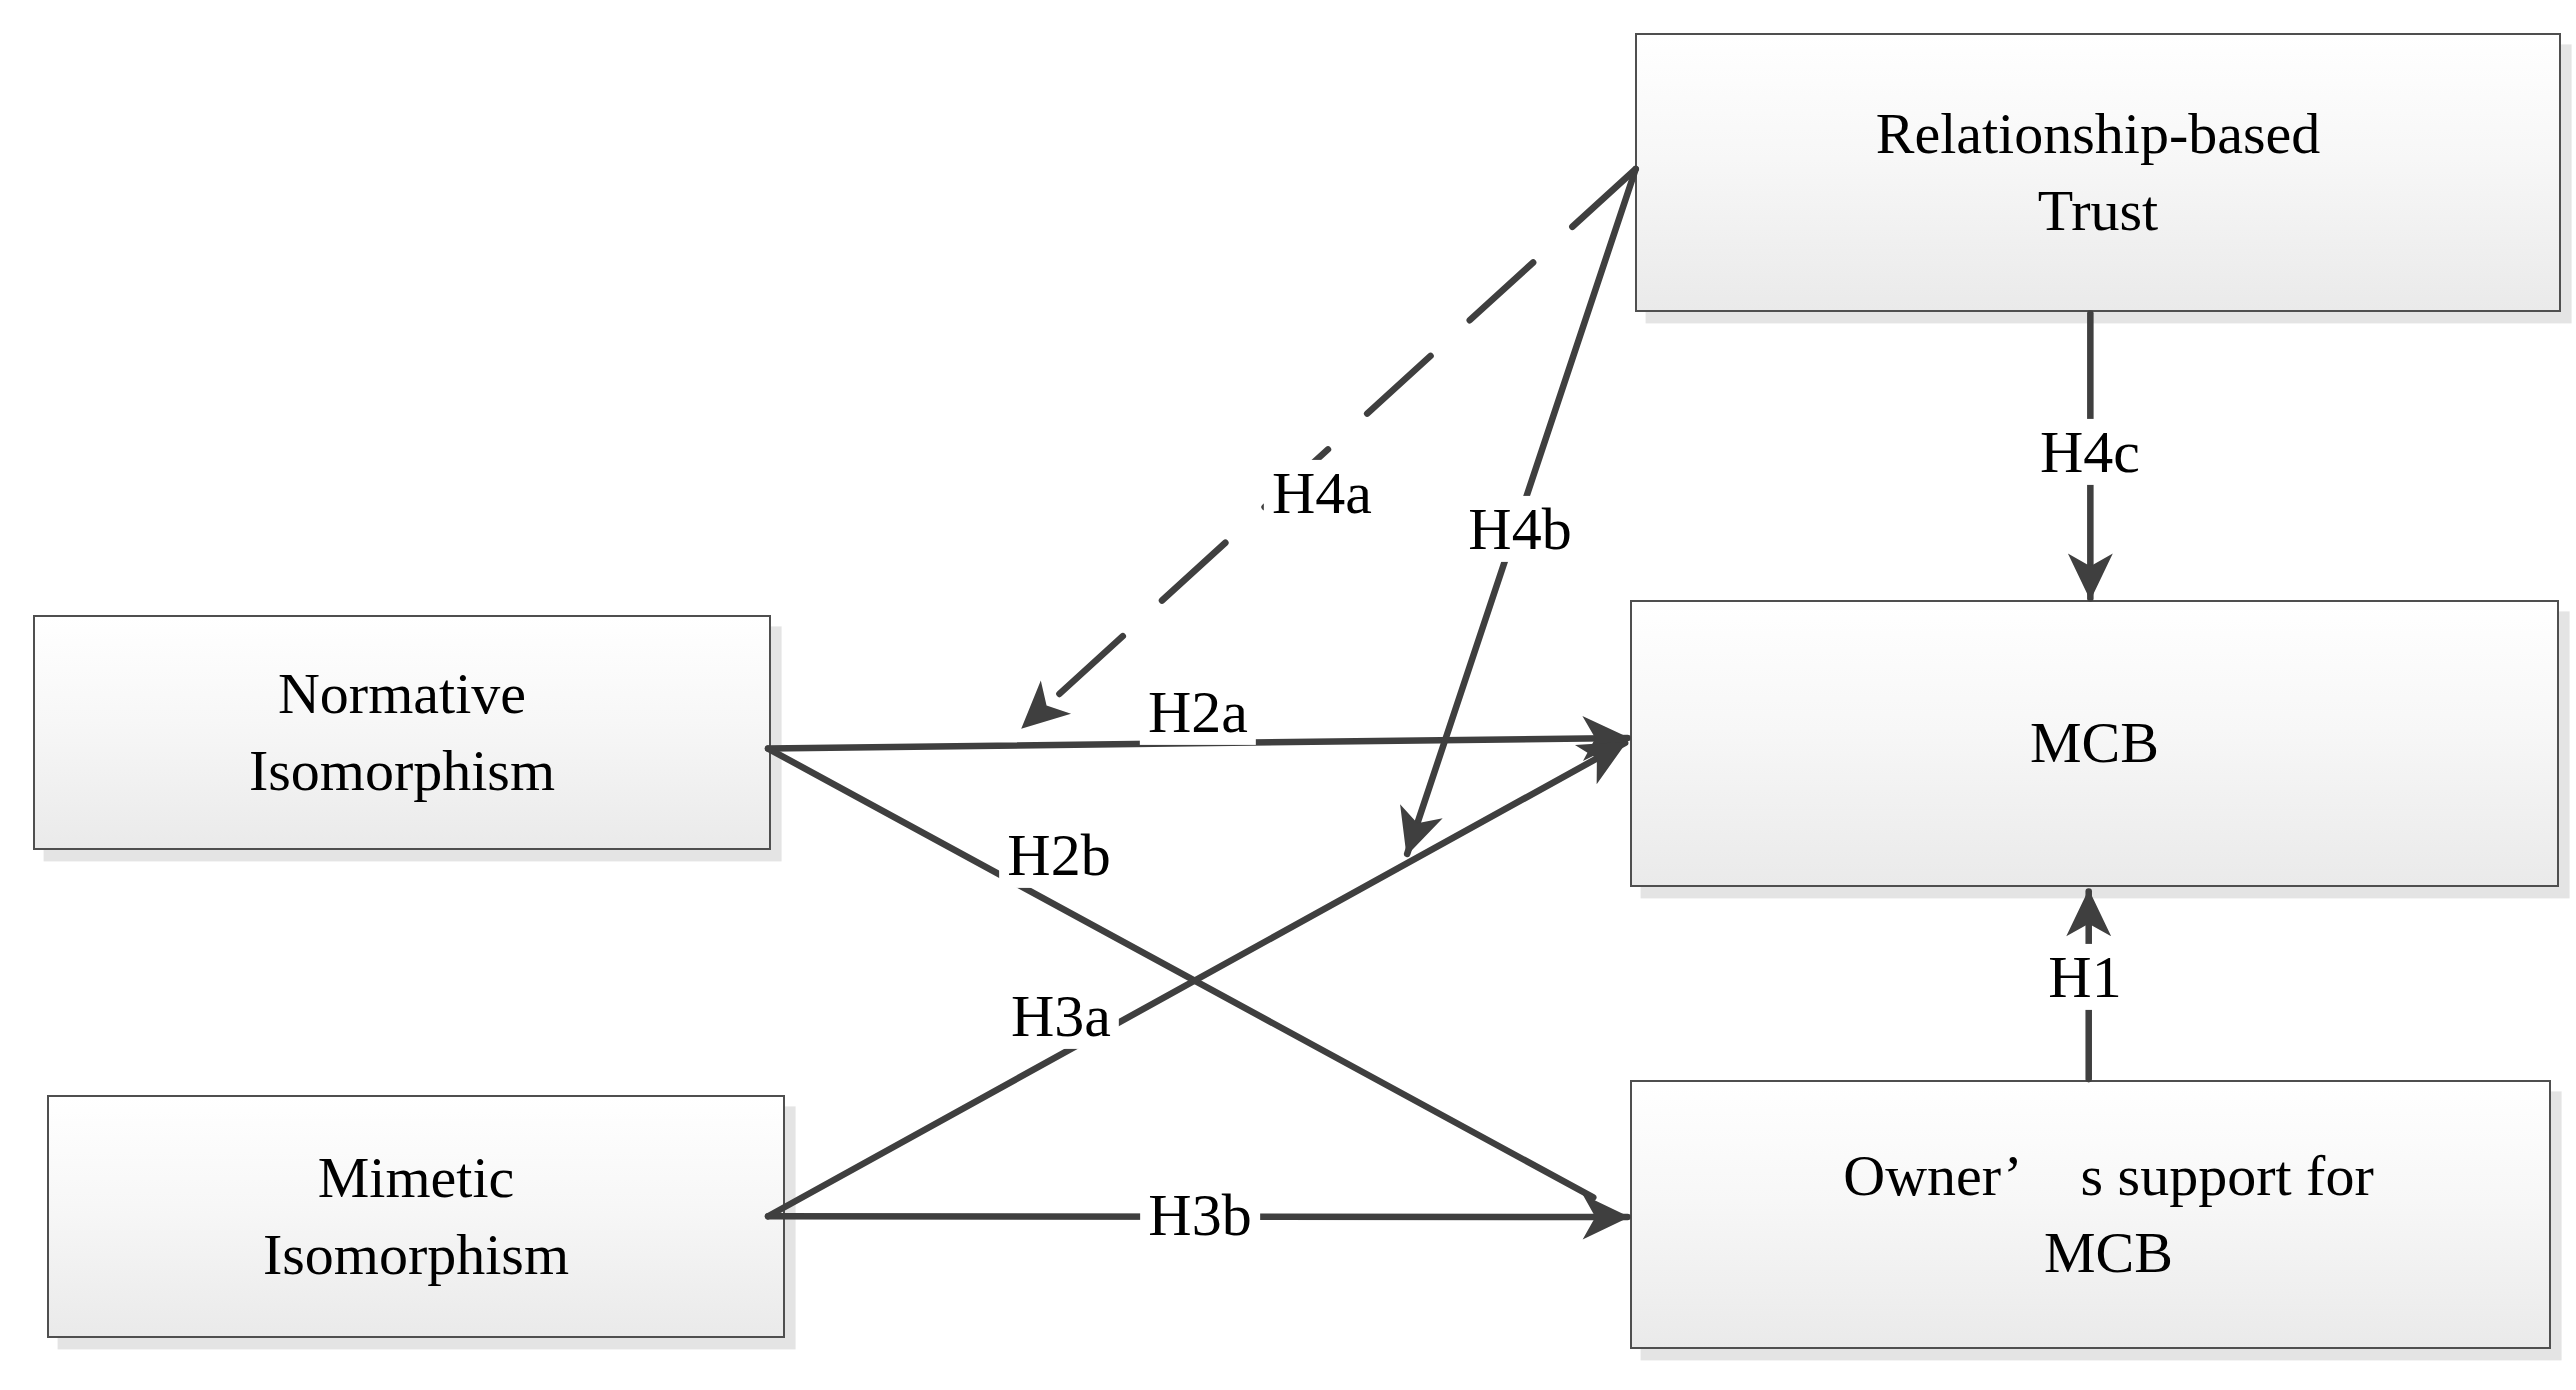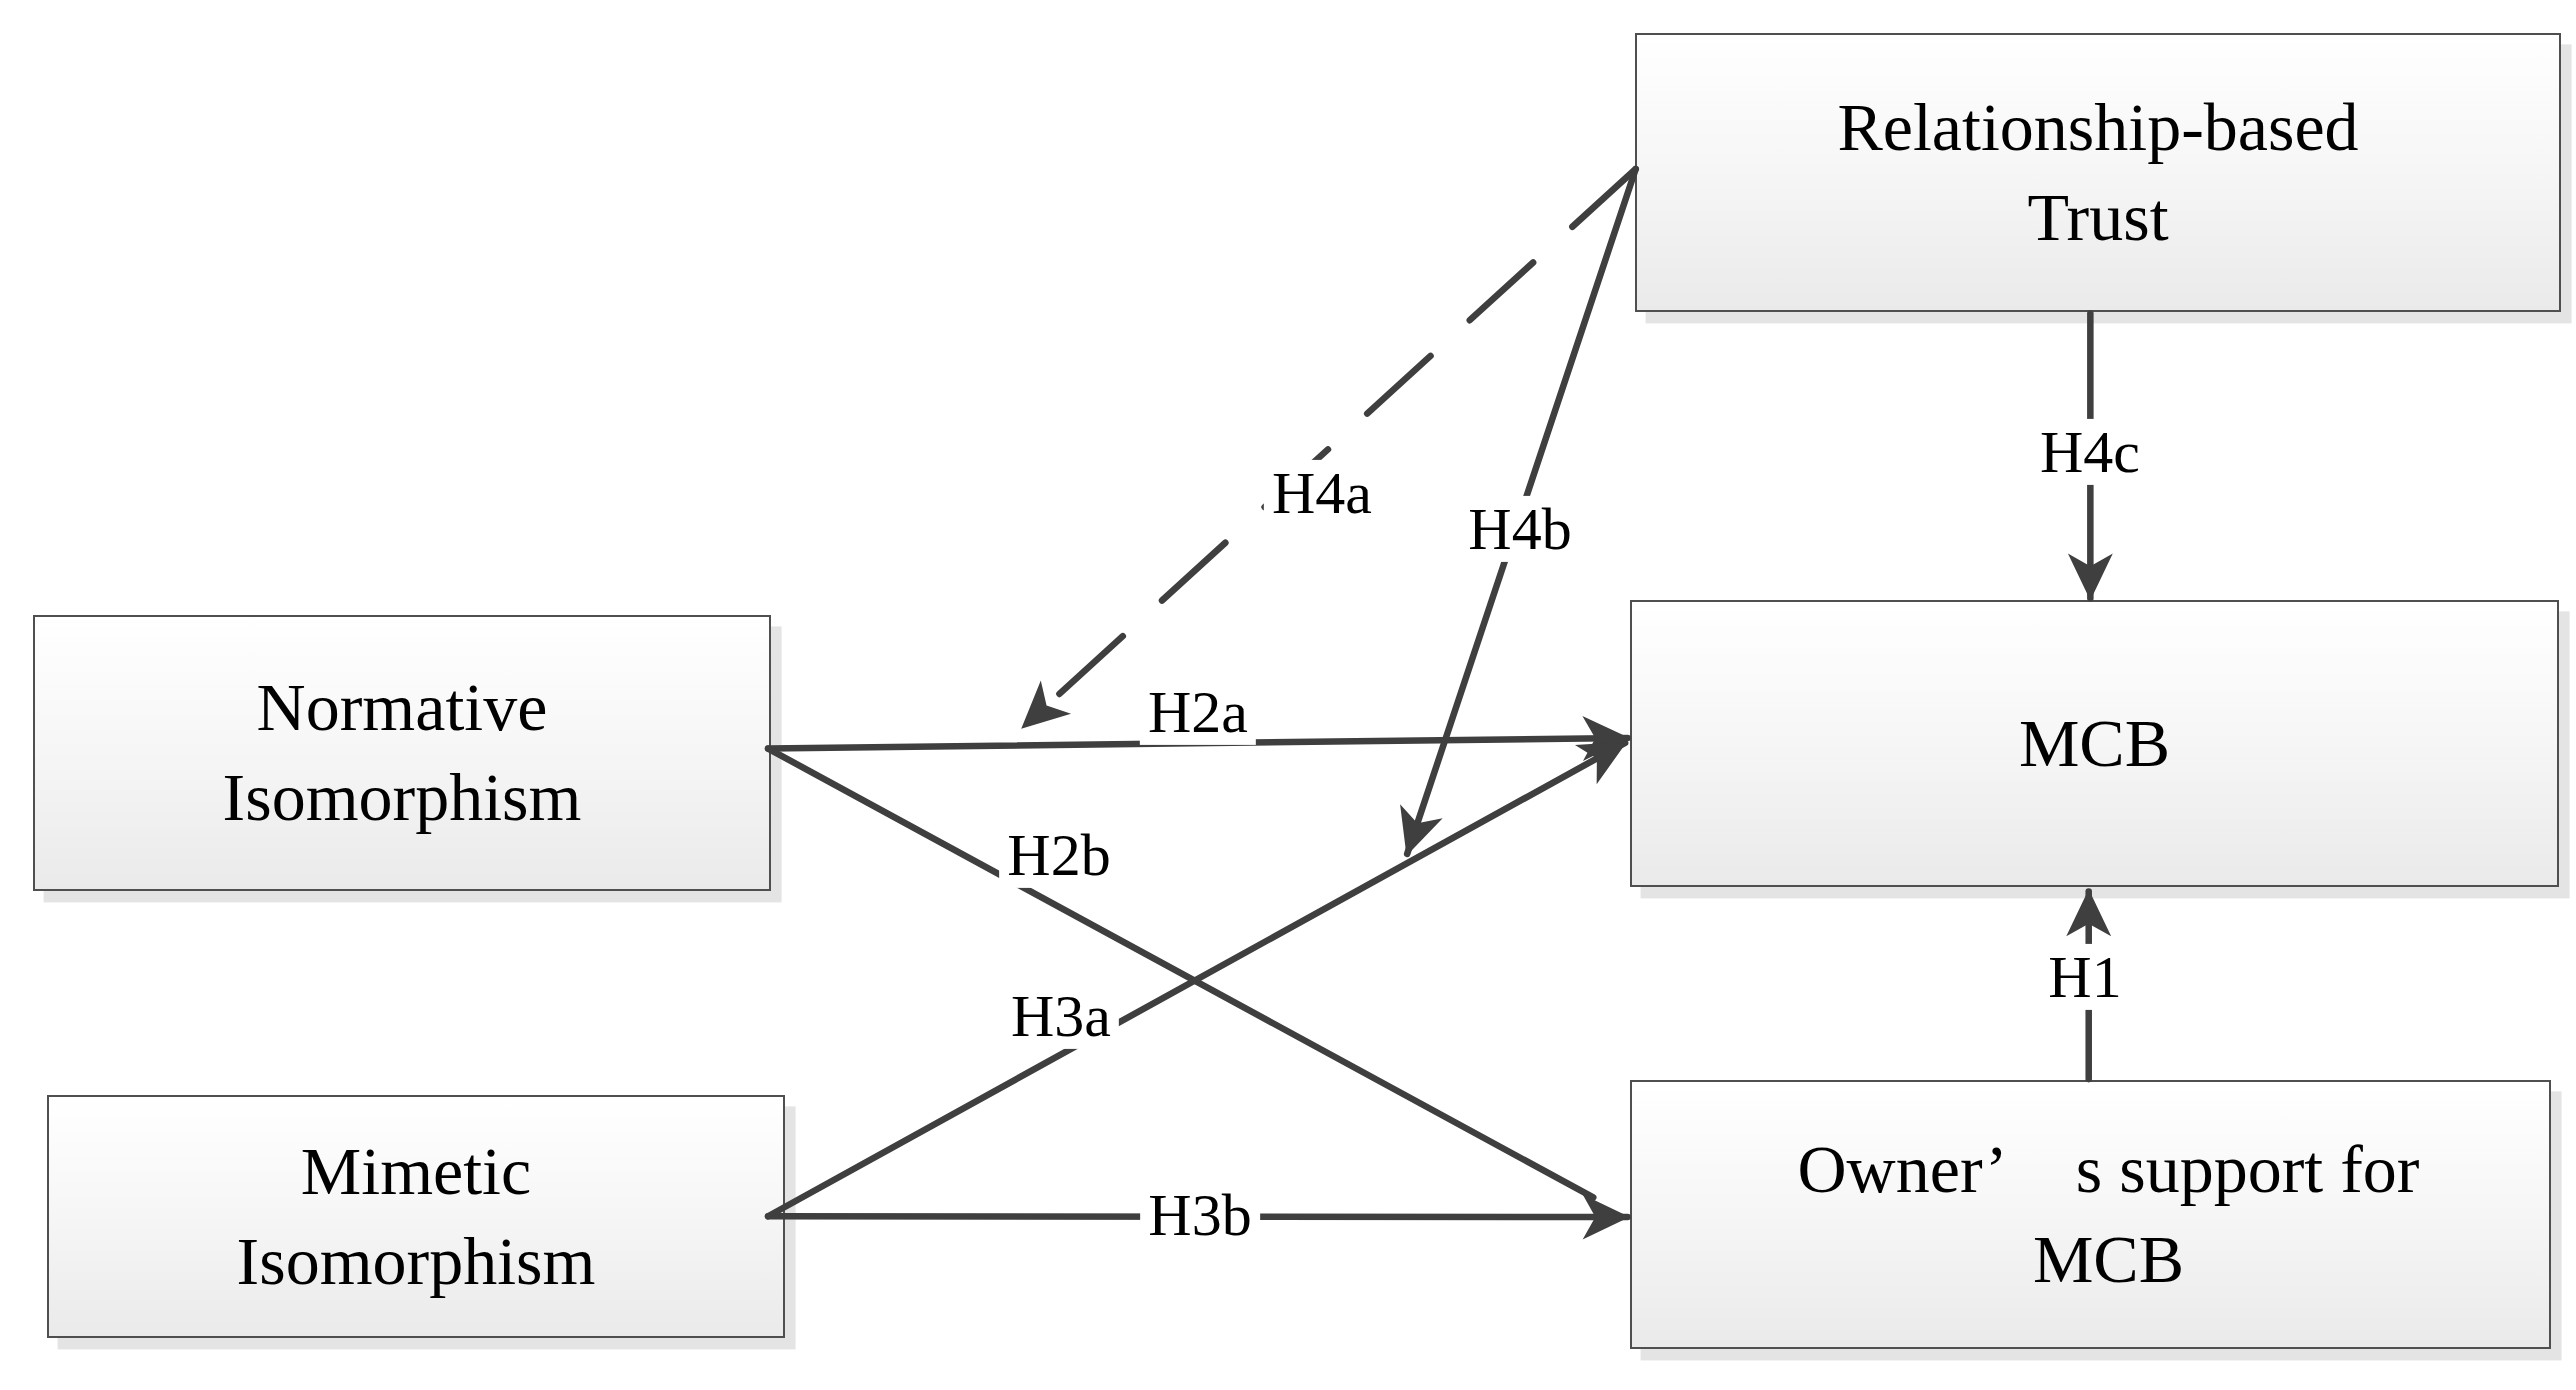--- a/index.html
+++ b/index.html
@@ -22,21 +22,21 @@
     box-sizing: border-box;
     border: 2.4px solid #4f4f4f;
     background: linear-gradient(to bottom, #ffffff 0%, #f7f7f7 45%, #eaeaea 100%);
     box-shadow: 10.6px 11.4px 0 #e4e4e4;
     display: flex;
     align-items: center;
     justify-content: center;
     text-align: center;
     white-space: pre-line;
     color: #000000;
-    font-size: 68px;
+    font-size: 58px;
     line-height: 1.32;
     z-index: 1;
   }
   .edges-layer {
     position: absolute;
     left: 0; top: 0;
     width: 2576px;
     height: 1391px;
     z-index: 2;
     pointer-events: none;
@@ -47,21 +47,21 @@
     background: #ffffff;
     color: #000000;
     font-size: 60px;
     line-height: 1.05;
     padding: 1.6px 8.2px;
     white-space: nowrap;
     z-index: 3;
   }
   
   #node-trust     { left: 1635px; top: 33px;   width: 926px; height: 279px; }
-  #node-normative { left: 33px;   top: 615px;  width: 738px;  height: 276px; }
+  #node-normative { left: 33px;   top: 615px;  width: 738px;  height: 235px; }
   #node-mimetic   { left: 33px;   top: 1095px; width: 738px;  height: 243px; margin-left: 14px; }
   #node-mcb       { left: 1630px; top: 600px;  width: 929px; height: 287px; }
   #node-owner     { left: 1630px; top: 1080px; width: 921px; height: 269px; padding-left: 36px; }
   
   #label-h2a { left: 1198px; top: 712px; }
   #label-h2b { left: 1059px; top: 855px; }
   #label-h3a { left: 1061px; top: 1016px; }
   #label-h3b { left: 1200px; top: 1215px; }
   #label-h4a { left: 1322px; top: 493px; }
   #label-h4b { left: 1520px; top: 529px; }

